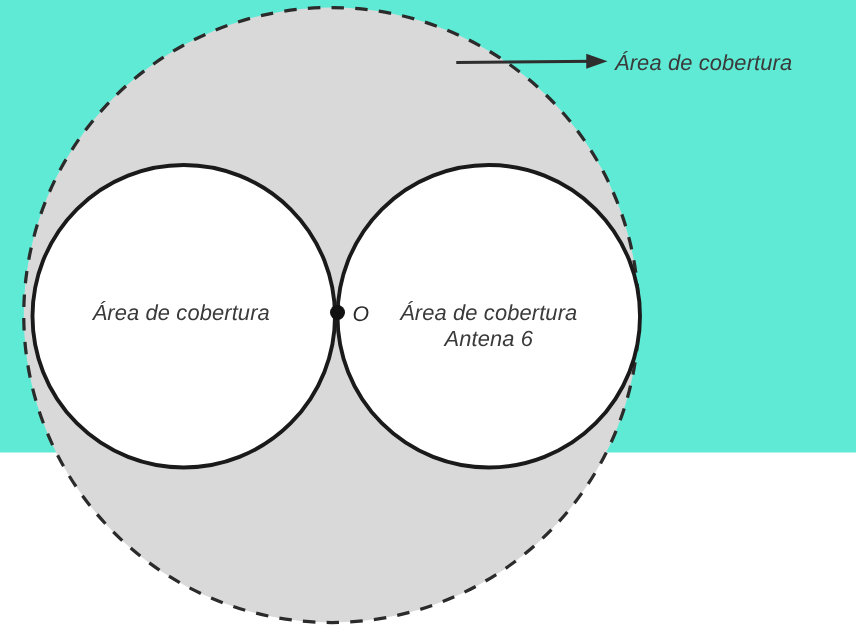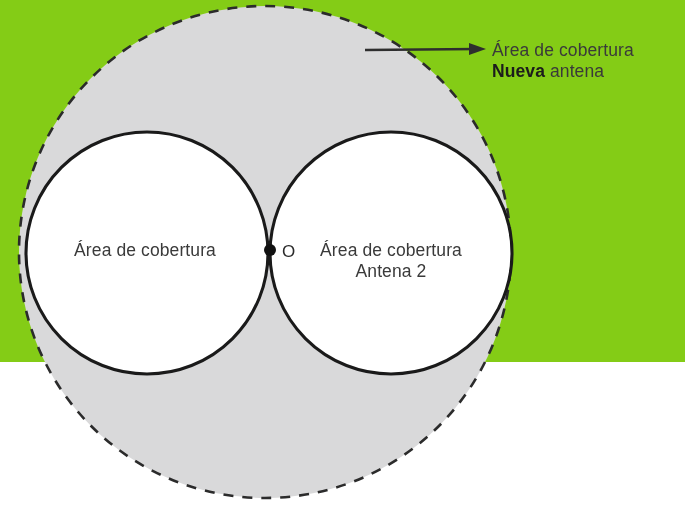--- a/index.html
+++ b/index.html
@@ -10,21 +10,22 @@
   body {
     width: 685px;
     height: 513px;
     font-family: "Liberation Sans", sans-serif;
     overflow: hidden;
   }
   #diagram-root {
     position: relative;
     width: 685px;
     height: 362px;
-    background: #84cc16;
+    background: #5eead4;
+    font-style: italic;
   }
   #diagram-svg {
     position: absolute;
     top: 0;
     left: 0;
     width: 685px;
     height: 513px;
     display: block;
   }
   .figure-label {
@@ -75,29 +76,26 @@
 
     <g>
       <line id="arrow-shaft" x1="365" y1="50" x2="477" y2="49" stroke="#2e2e2e" stroke-width="2.4"></line>
       <polygon id="arrow-head" points="486,49 469,43 469,55" fill="#2e2e2e"></polygon>
     </g>
 
   </svg>
 
   <div class="figure-label label-left" id="label-outer" style="left: 492px; top: 40px;">
     <span class="label-line">Área de cobertura</span>
-    <span class="label-line">
-      <span class="bold-word">Nueva</span><span> antena</span>
-    </span>
   </div>
 
   <div class="figure-label label-centered" id="label-left" style="left:145px; top:240px;">
     <span class="label-line">Área de cobertura</span>
   </div>
 
   <div class="figure-label label-centered" id="label-right" style="left:391px; top:240px;">
     <span class="label-line">Área de cobertura</span>
-    <span class="label-line">Antena 2</span>
+    <span class="label-line">Antena 6</span>
   </div>
 
   <div id="center-point-letter" style="left:282px; top:243px;">O</div>
 
 </div>
 
 </body></html>

